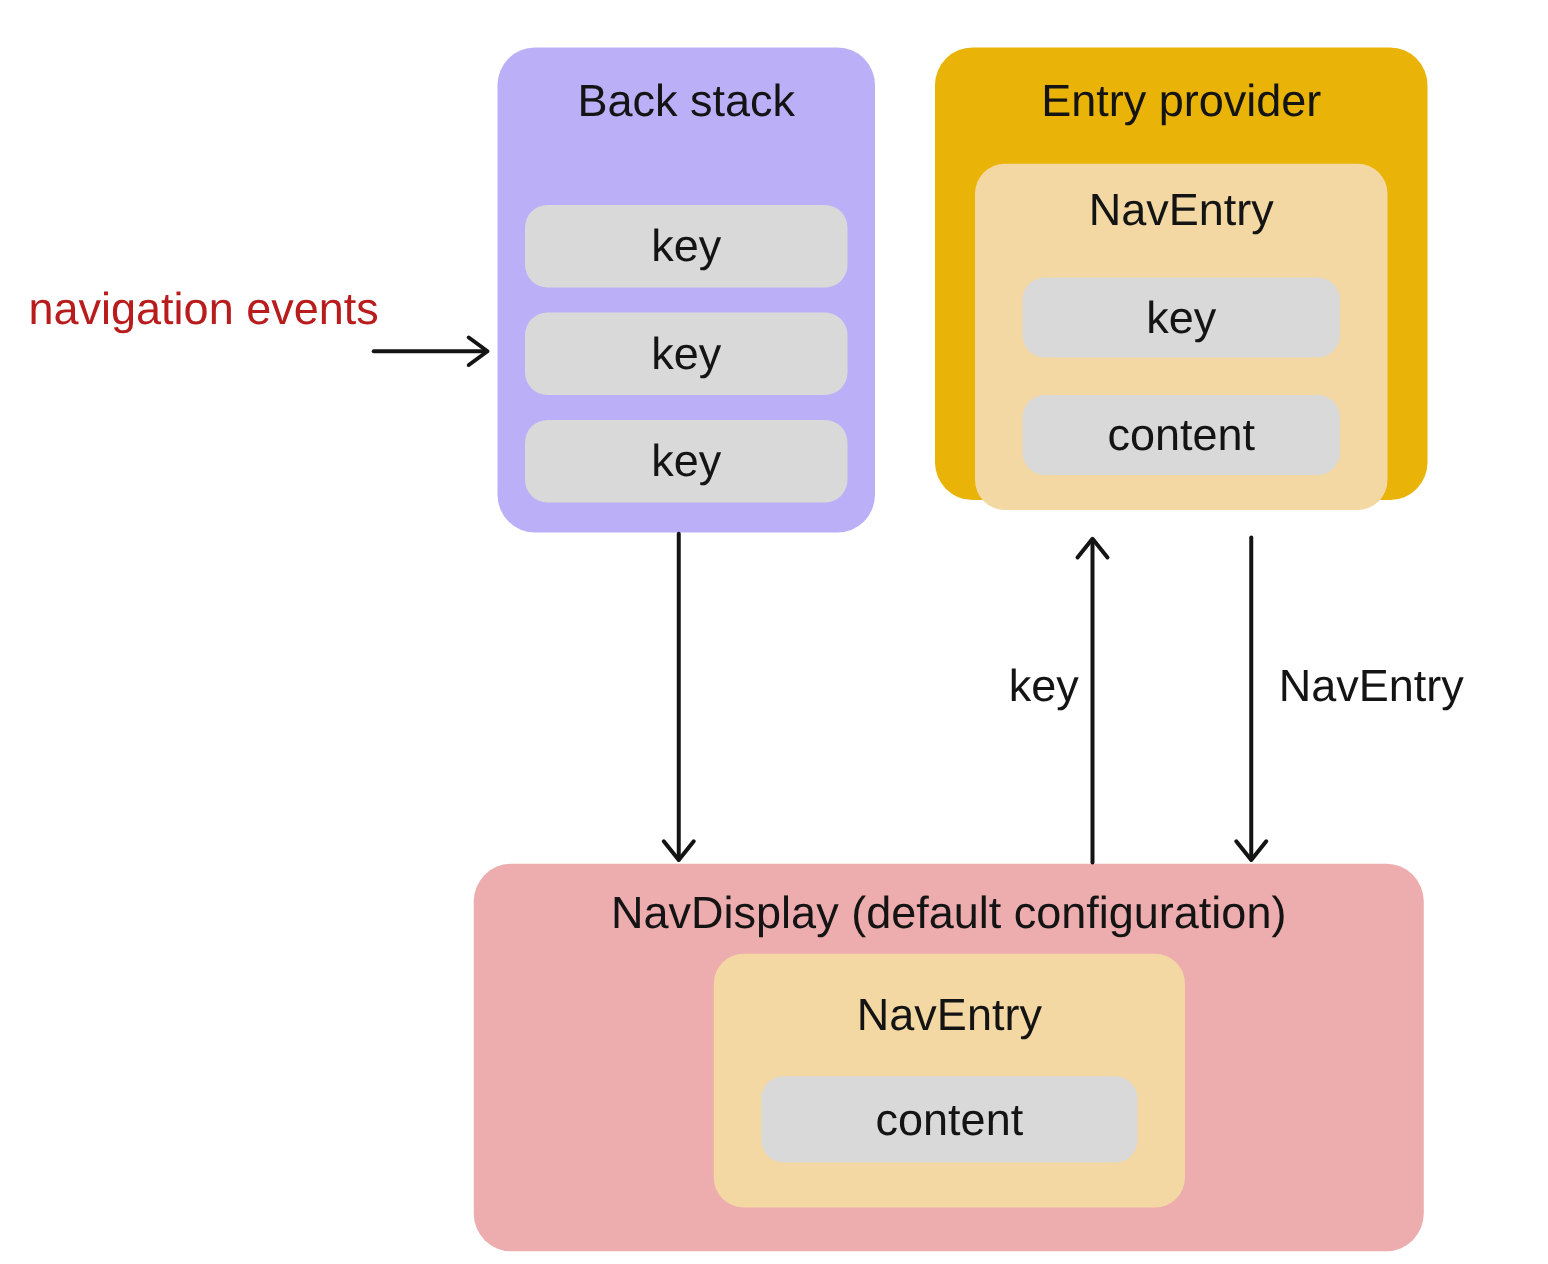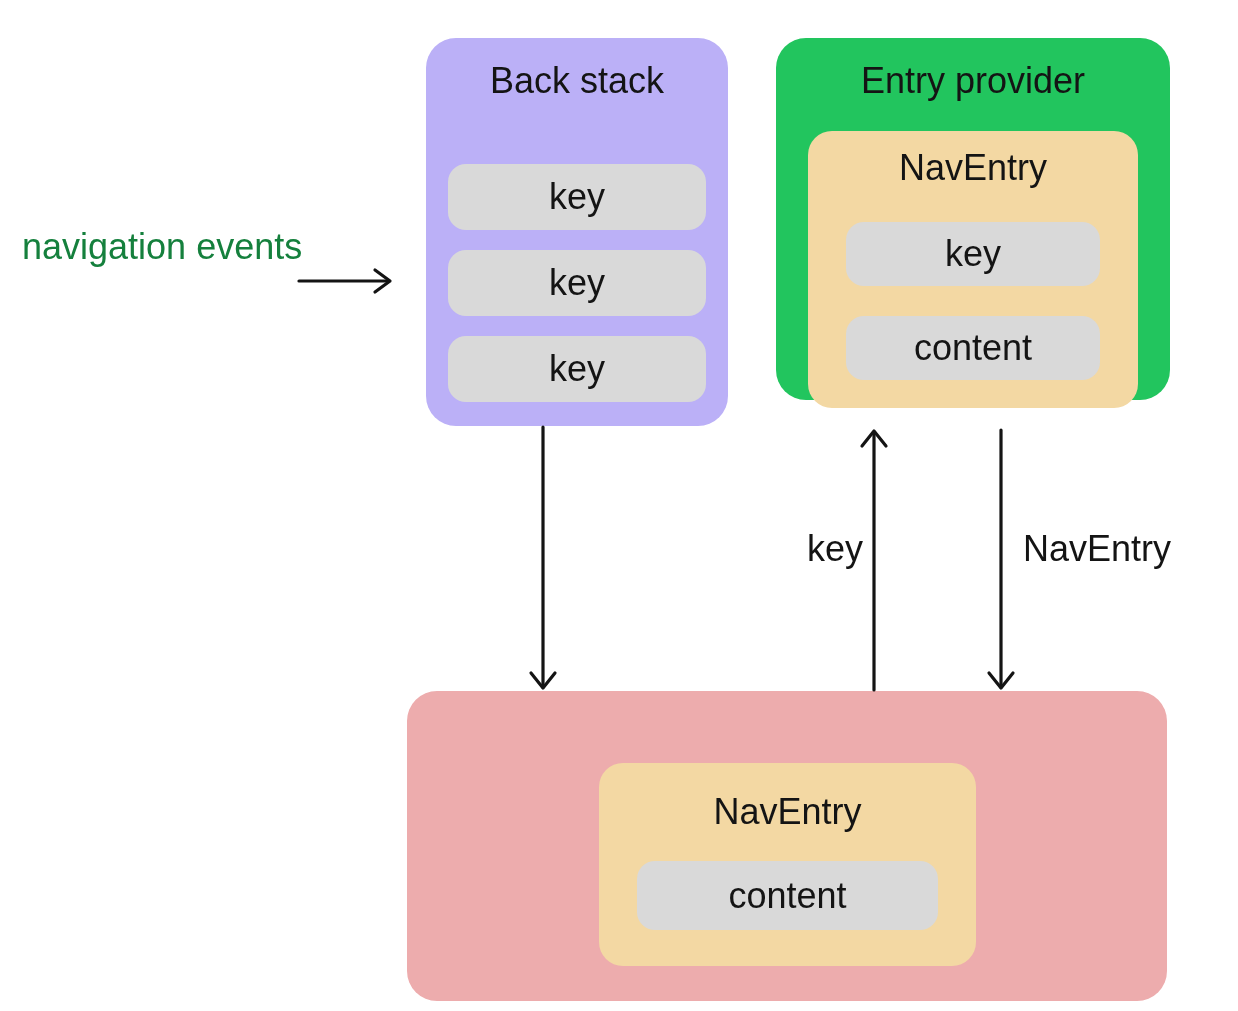--- a/index.html
+++ b/index.html
@@ -12,21 +12,20 @@
   #canvas {
     position: relative;
     width: 1238px;
     height: 1011px;
     background: #ffffff;
     overflow: hidden;
   }
   .box {
     position: absolute;
     border-radius: 30px;
-    margin-left: 28px;
   }
   .box-title {
     position: absolute;
     left: 0;
     right: 0;
     text-align: center;
     font-size: 36px;
     line-height: 1.15;
     color: #141414;
     white-space: nowrap;
@@ -39,27 +38,27 @@
     position: absolute;
     border-radius: 18px;
     display: flex;
     align-items: center;
     justify-content: center;
     font-size: 36px;
     color: #141414;
   }
   #nav-events-label {
     position: absolute;
-    left: 22px;
+    left: 3px;
     top: 226px;
     width: 300px;
-    text-align: left;
+    text-align: right;
     font-size: 36px;
     line-height: 42px;
-    color: #15803d;
+    color: #b91c1c;
   }
   .arrow-label {
     position: absolute;
     font-size: 36px;
     line-height: 1;
     color: #141414;
     white-space: nowrap;
   }
   #label-key {
     left: 740px;
@@ -97,30 +96,31 @@
     <div>navigation events</div>
   </div>
 
   <div class="box" style="left:398px; top:38px; width:302px; height:388px; background:#BBB0F7;">
     <div class="box-title" style="top:22px;">Back stack</div>
     <div class="slot" style="left:22px; top:126px; width:258px; height:66px; background:#D9D9D9;">key</div>
     <div class="slot" style="left:22px; top:212px; width:258px; height:66px; background:#D9D9D9;">key</div>
     <div class="slot" style="left:22px; top:298px; width:258px; height:66px; background:#D9D9D9;">key</div>
   </div>
 
-  <div class="box" style="left:748px; top:38px; width:394px; height:362px; background:#22c55e;">
+  <div class="box" style="left:748px; top:38px; width:394px; height:362px; background:#eab308;">
     <div class="box-title" style="top:22px;">Entry provider</div>
     <div class="inner-box" style="left:32px; top:93px; width:330px; height:277px; background:#F3D8A3;">
       <div class="box-title" style="top:16px;">NavEntry</div>
       <div class="slot" style="left:38px; top:91px; width:254px; height:64px; background:#D9D9D9;">key</div>
       <div class="slot" style="left:38px; top:185px; width:254px; height:64px; background:#D9D9D9;">content</div>
     </div>
   </div>
 
   <div class="box" style="left:379px; top:691px; width:760px; height:310px; background:#EDACAD;">
+    <div class="box-title" style="top:18px;">NavDisplay (default configuration)</div>
     <div class="inner-box" style="left:192px; top:72px; width:377px; height:203px; background:#F3D8A3;">
       <div class="box-title" style="top:28px;">NavEntry</div>
       <div class="slot" style="left:38px; top:98px; width:301px; height:69px; background:#D9D9D9;">content</div>
     </div>
   </div>
 
   <div class="arrow-label" id="label-key">key</div>
   <div class="arrow-label" id="label-naventry">NavEntry</div>
 
   <svg id="arrow-layer" viewBox="0 0 1238 1011" xmlns="http://www.w3.org/2000/svg">

